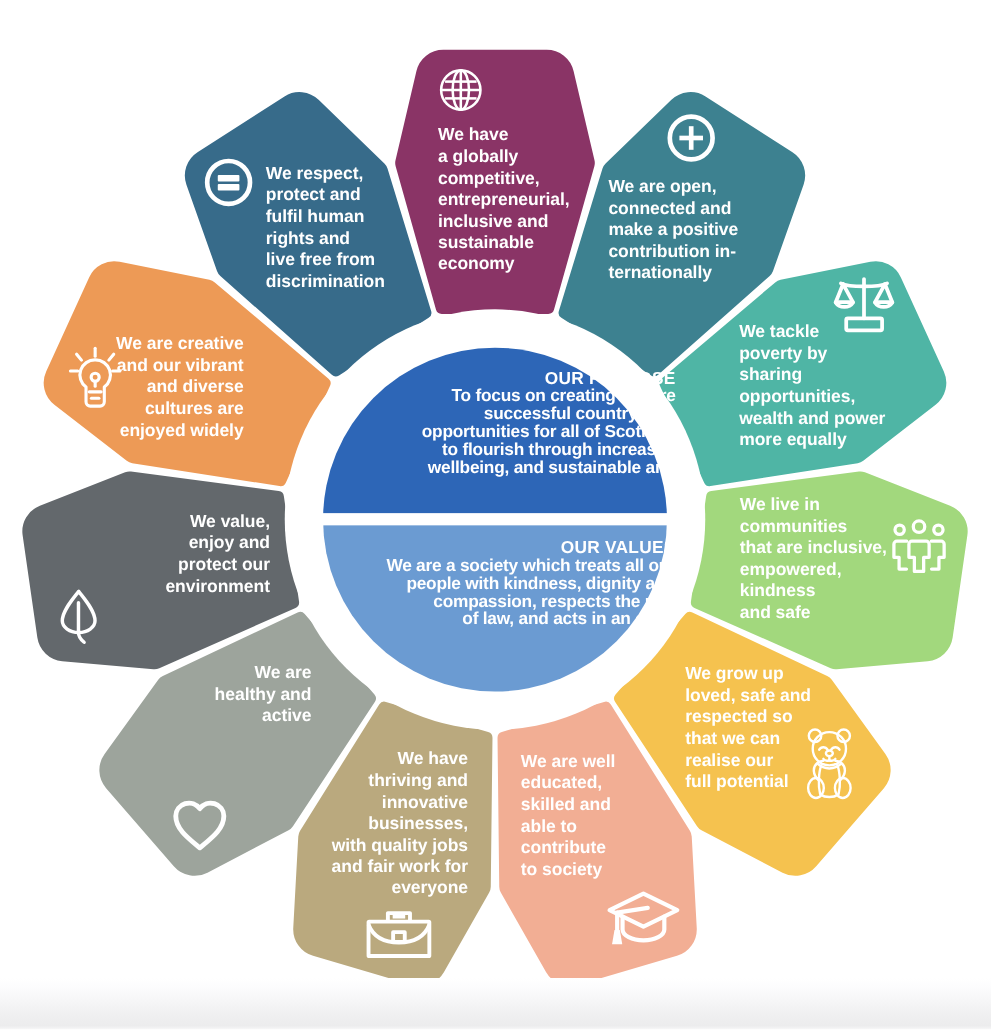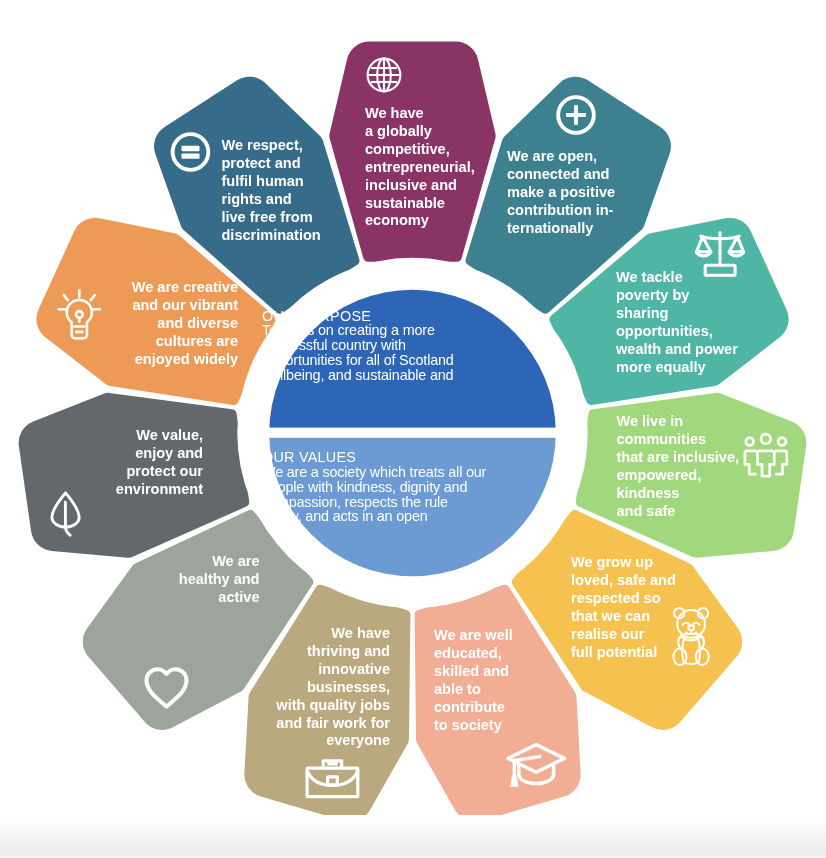--- a/index.html
+++ b/index.html
@@ -11,23 +11,23 @@
     background:linear-gradient(to bottom,
       #ffffff 0%, #fcfcfd 18%, #f7f7f8 40%, #f2f2f3 60%,
       #eeeeef 80%, #ececed 92%, #f2f2f3 97%, #fafafa 100%);}
   svg#flower{position:absolute;left:0;top:0;width:826px;height:858px;display:block;}
   #overlay{position:absolute;left:0;top:0;width:826px;height:858px;}
   .ptext{position:absolute;color:#ffffff;font-weight:bold;
          font-size:14.6px;line-height:17.9px;letter-spacing:-0.04px;}
   .ptext.left{text-align:left;}
   .ptext.right{text-align:right;}
   .ptext .ln{display:block;white-space:nowrap;}
-  .centerbox{position:absolute;color:#ffffff;font-weight:normal;
+  .centerbox{position:absolute;color:#ffffff;font-weight:bold;
          font-size:14.4px;line-height:14.85px;
-         text-align:left;letter-spacing:-0.18px;}
+         text-align:right;letter-spacing:-0.18px;}
   .centerbox .ln{display:block;white-space:nowrap;}
   .centerbox .ln.t{letter-spacing:0.25px;}
 </style>
 </head>
 <body>
 
 <div id="stage">
 <svg id="flower" viewBox="0 0 826 858" width="826" height="858" xmlns="http://www.w3.org/2000/svg">
 <defs>
 <g id="ic-globe">
@@ -253,47 +253,48 @@
         <span class="ln">businesses,</span>
         <span class="ln">with quality jobs</span>
         <span class="ln">and fair work for</span>
         <span class="ln">everyone</span>
       </div>
 <div class="ptext right" style="right:566.5px;top:553px;">
         <span class="ln">We are</span>
         <span class="ln">healthy and</span>
         <span class="ln">active</span>
       </div>
-<div class="ptext right" style="right:623px;top:427px;">
+<div class="ptext right" style="right:601px;top:427px;">
         <span class="ln">We value,</span>
         <span class="ln">enjoy and</span>
         <span class="ln">protect our</span>
         <span class="ln">environment</span>
       </div>
-<div class="ptext right" style="right:588px;top:279px;">
+<div class="ptext right" style="right:623px;top:279px;">
         <span class="ln">We are creative</span>
         <span class="ln">and our vibrant</span>
         <span class="ln">and diverse</span>
         <span class="ln">cultures are</span>
         <span class="ln">enjoyed widely</span>
       </div>
 <div class="ptext left" style="left:221.5px;top:137px;">
         <span class="ln">We respect,</span>
         <span class="ln">protect and</span>
         <span class="ln">fulfil human</span>
         <span class="ln">rights and</span>
         <span class="ln">live free from</span>
         <span class="ln">discrimination</span>
       </div>
 
 <div class="centerbox" style="left:262px;top:308.5px;width:301px;">
         <span class="ln t">OUR PURPOSE</span>
         <span class="ln">To focus on creating a more</span>
         <span class="ln">successful country with</span>
         <span class="ln">opportunities for all of Scotland</span>
+        <span class="ln">to flourish through increased</span>
         <span class="ln">wellbeing, and sustainable and</span>
       </div>
 <div class="centerbox" style="left:262px;top:450px;width:301px;">
         <span class="ln t">OUR VALUES</span>
         <span class="ln">We are a society which treats all our</span>
         <span class="ln">people with kindness, dignity and</span>
         <span class="ln">compassion, respects the rule</span>
         <span class="ln">of law, and acts in an open</span>
       </div>
 

